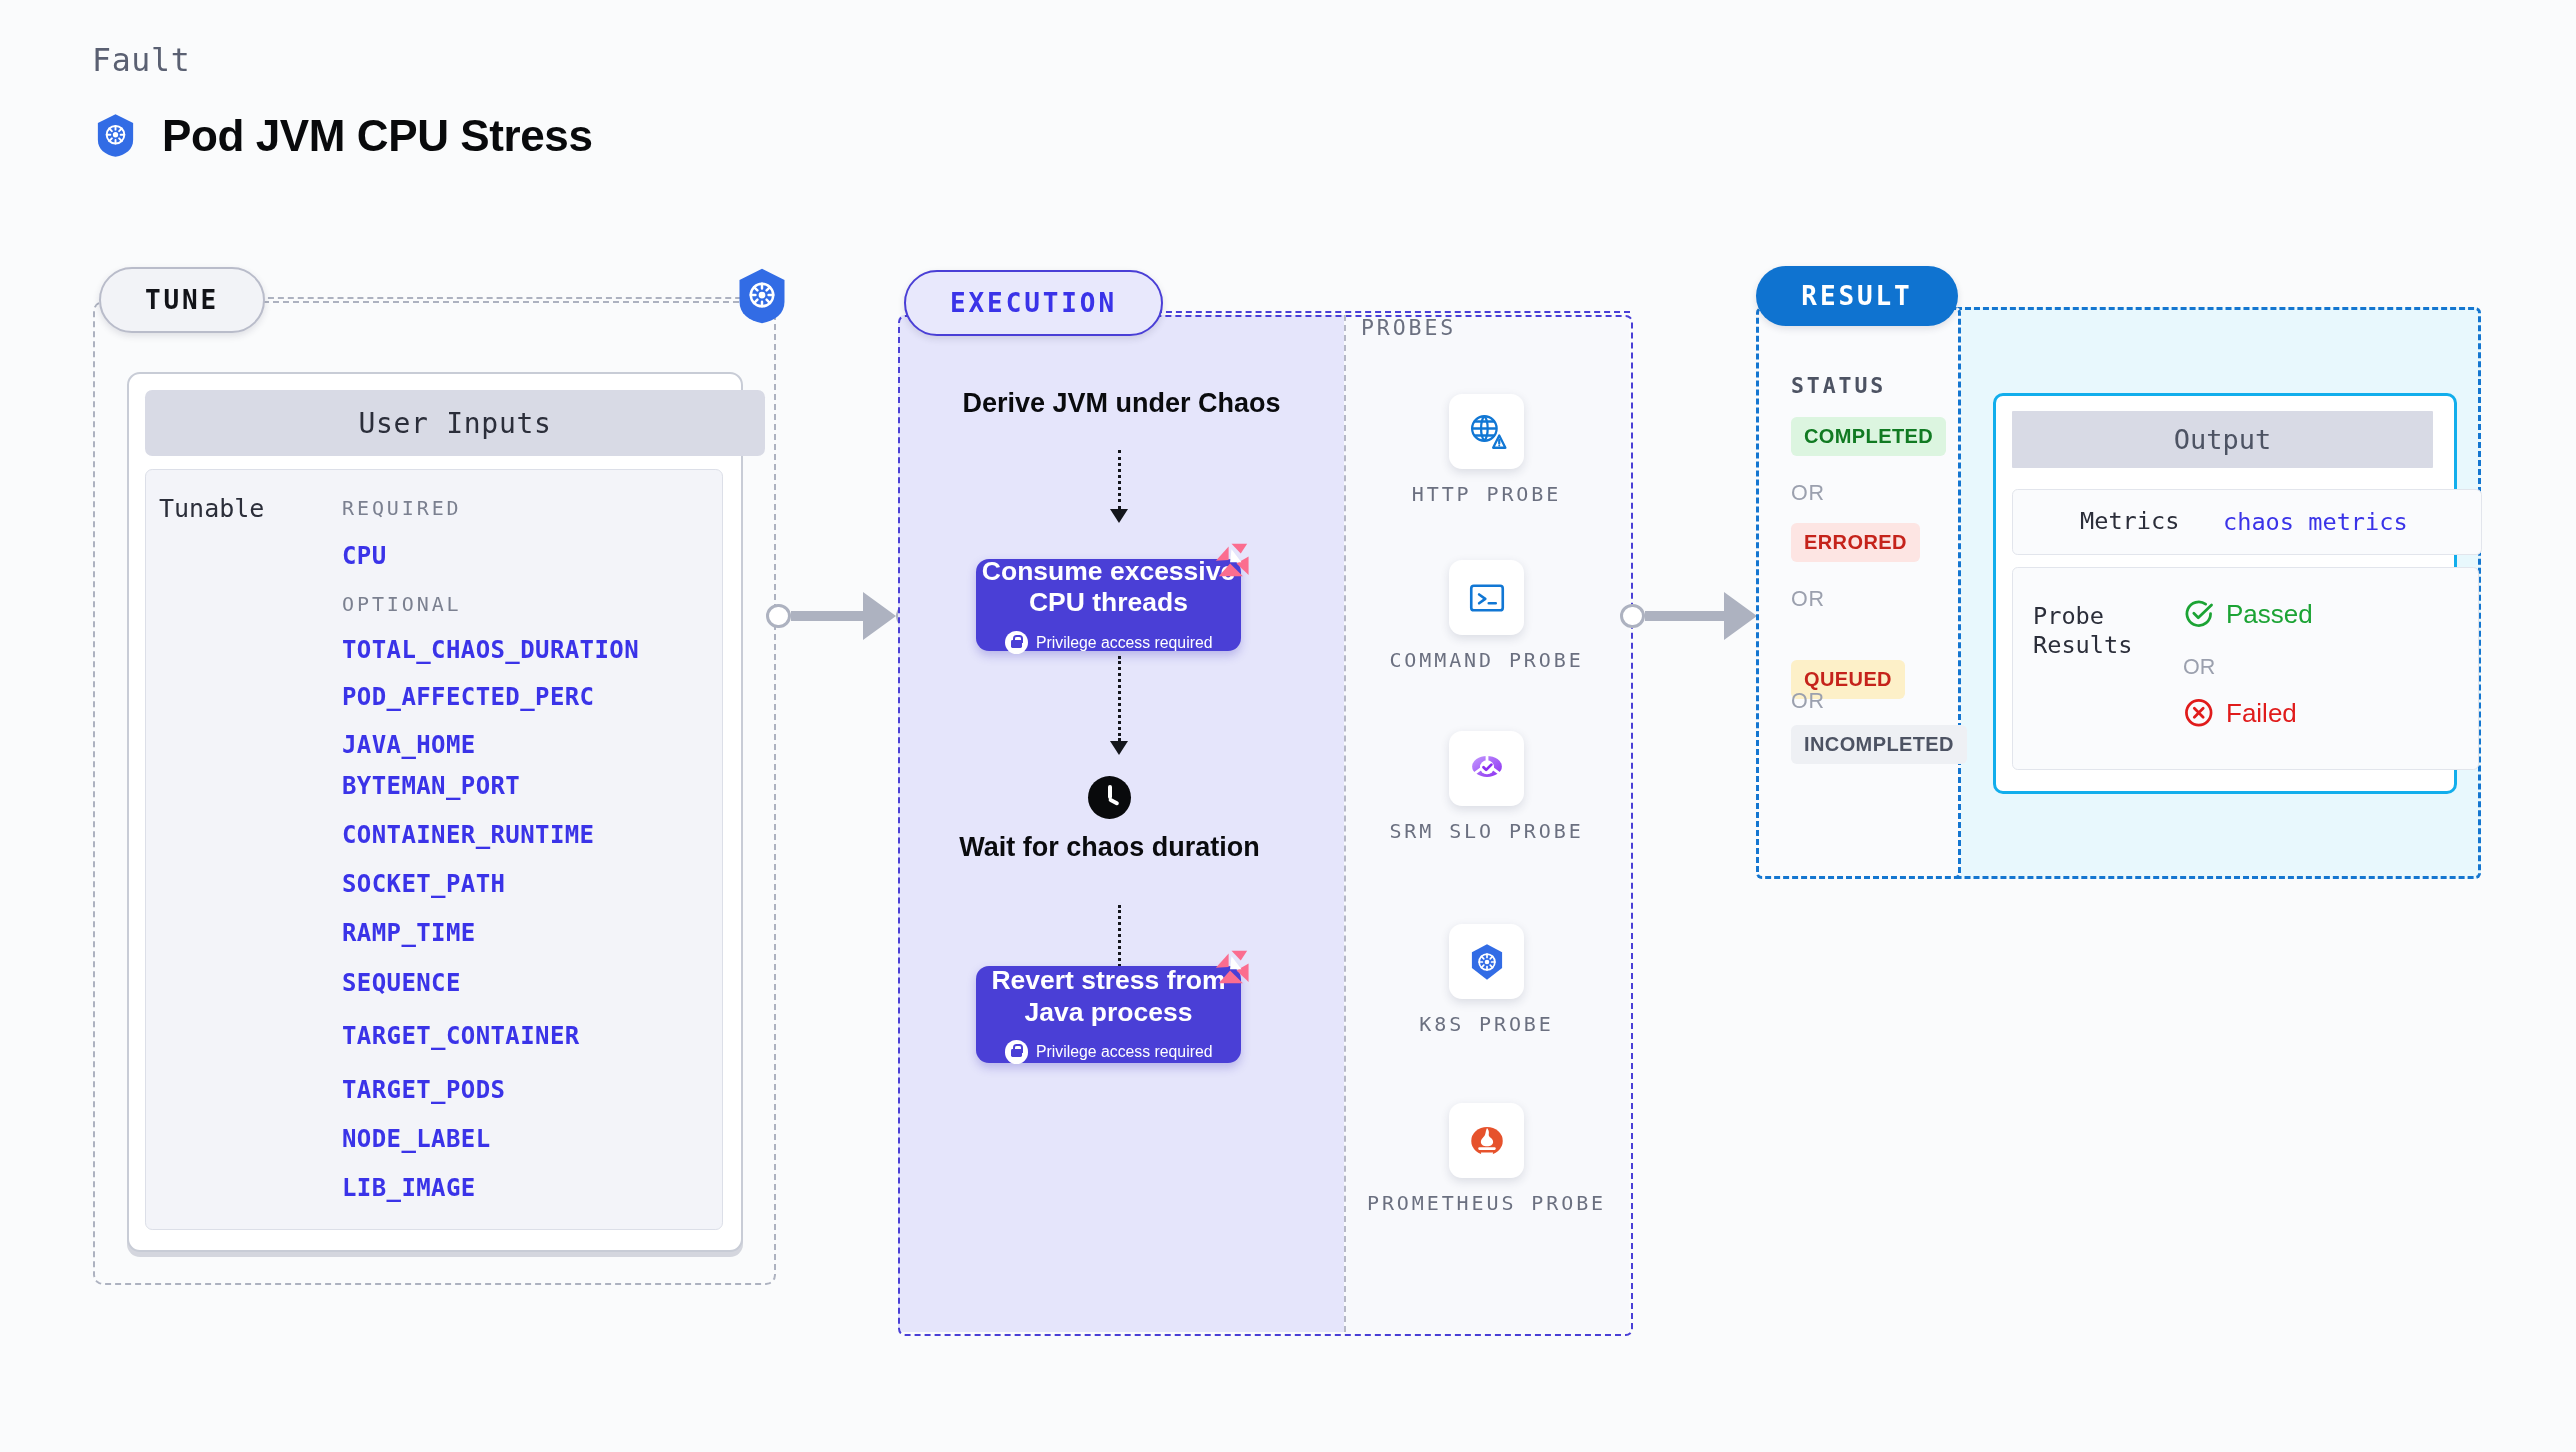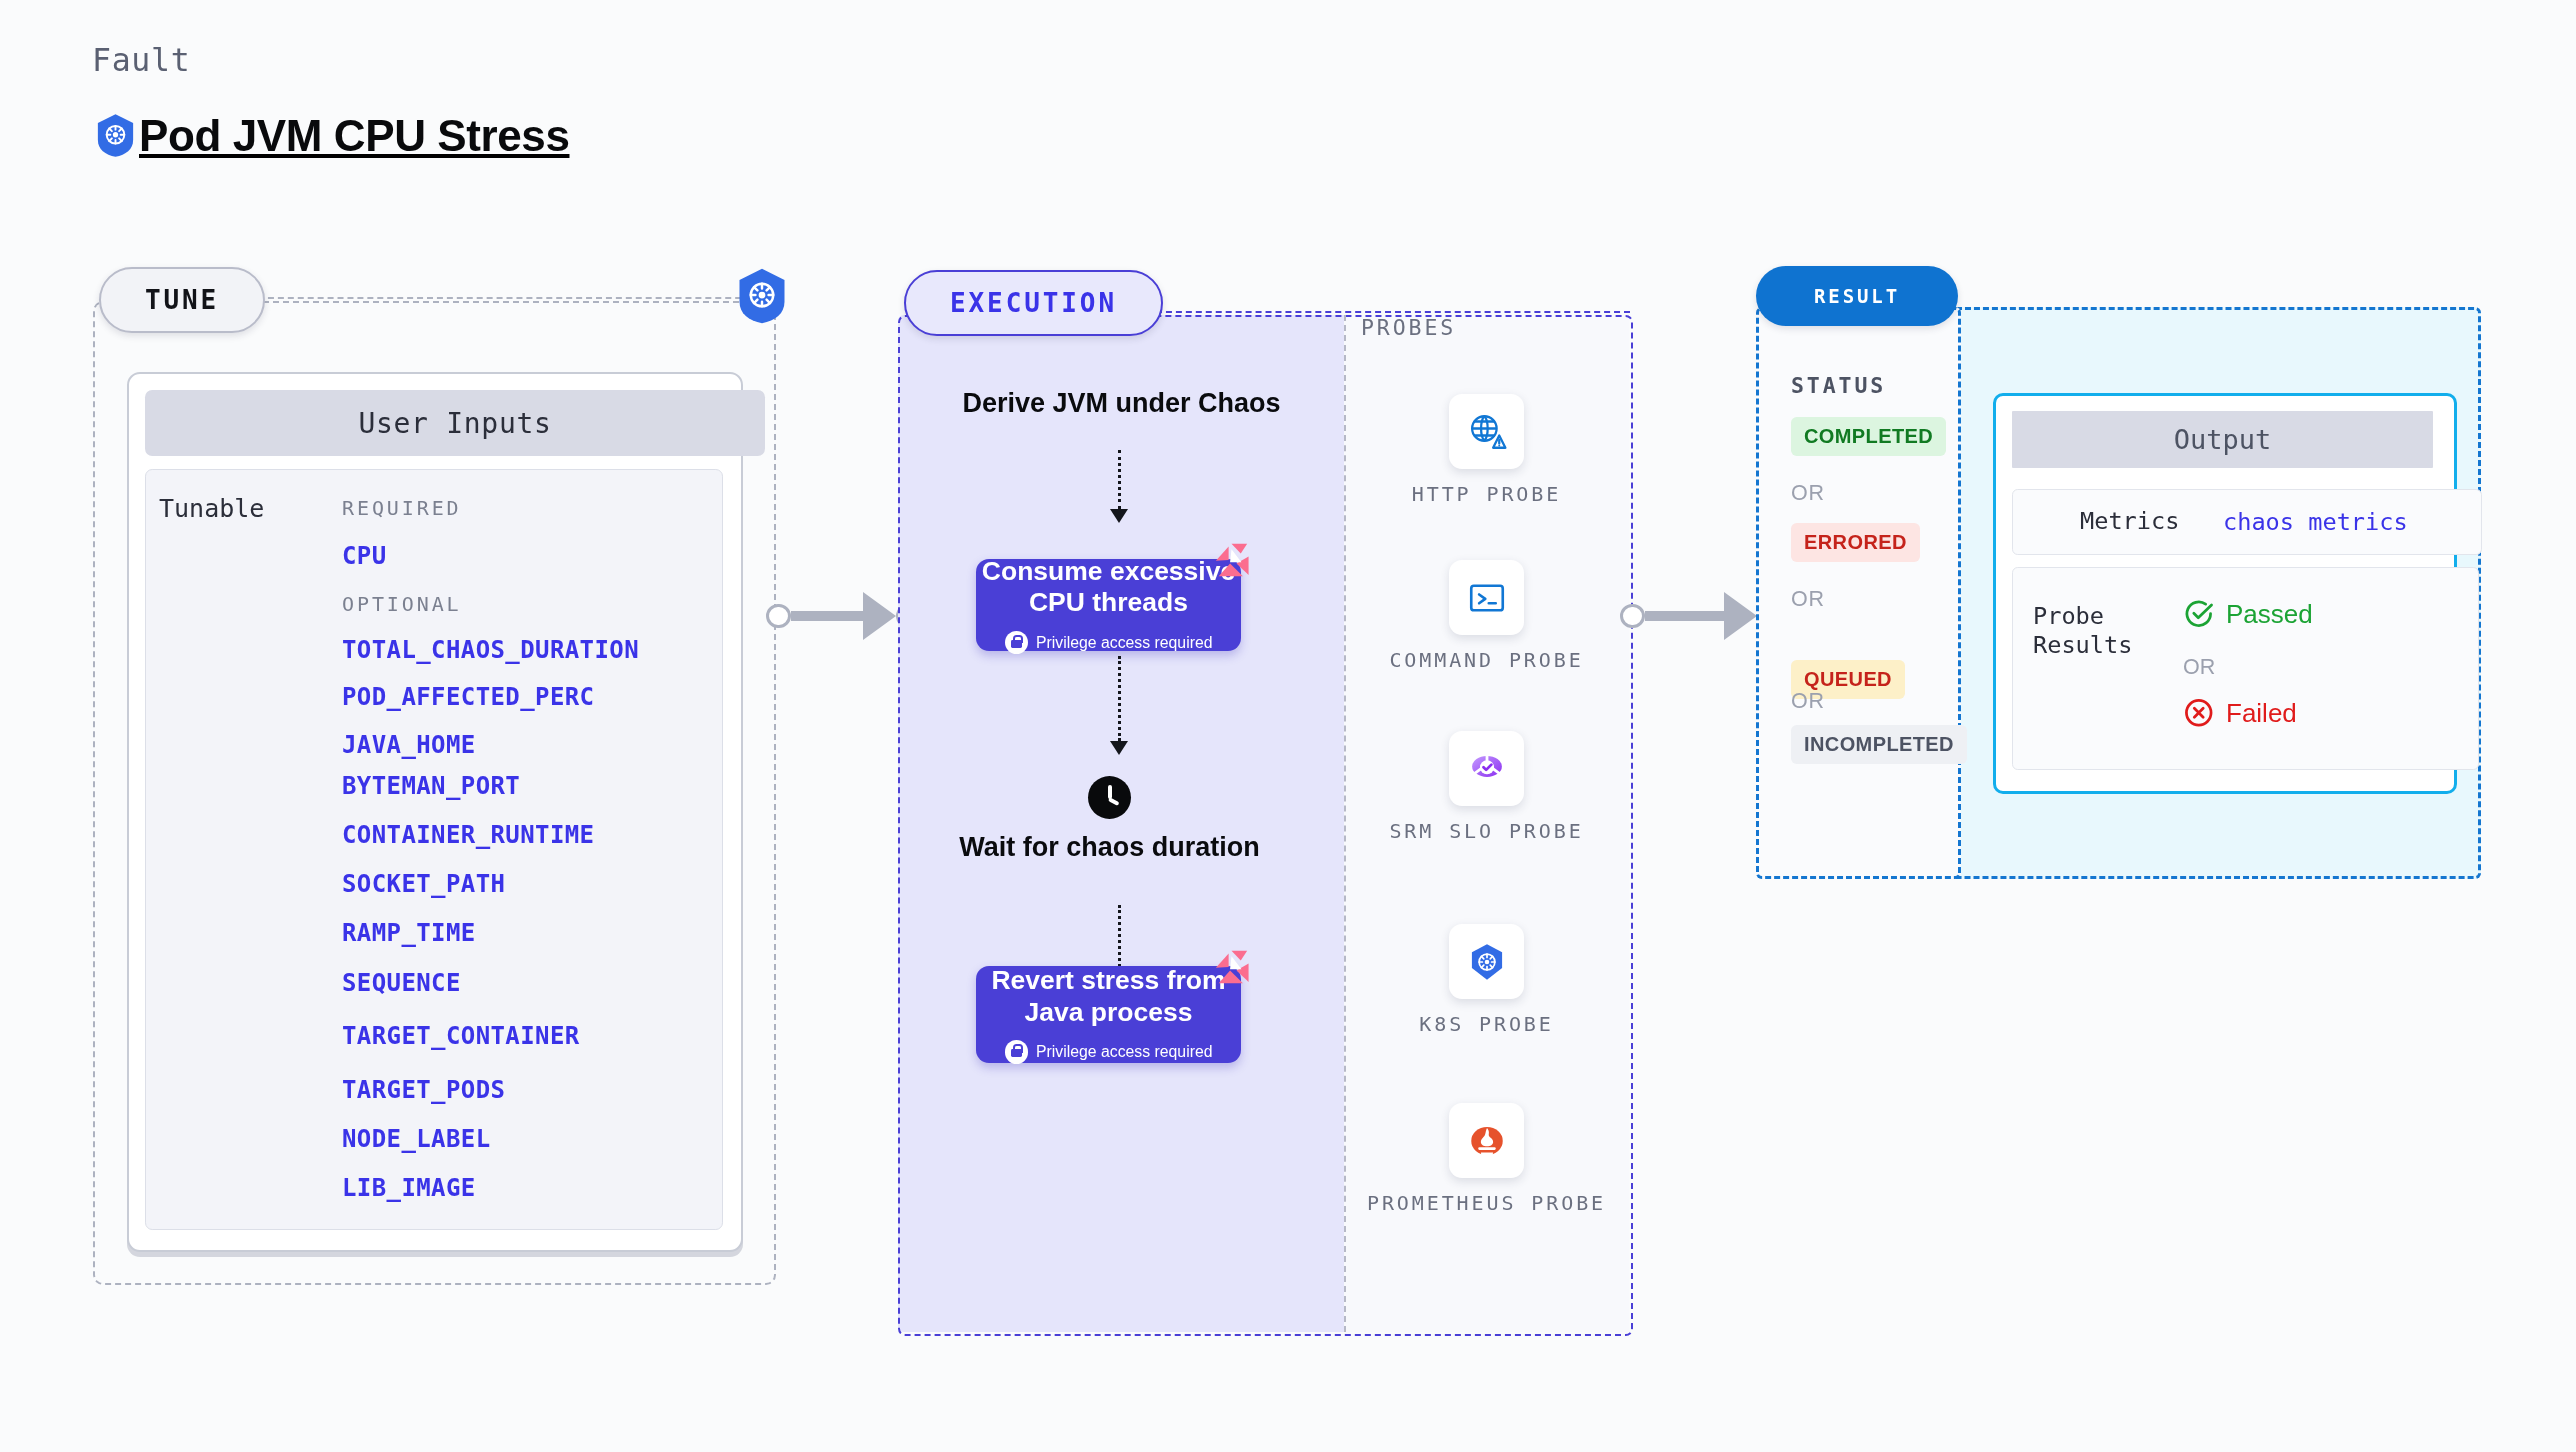--- a/index.html
+++ b/index.html
@@ -7,21 +7,21 @@
     width:2576px;height:1452px;
     background:#fafbfc;
     font-family:"Liberation Sans",sans-serif;
     overflow:hidden;
     position:relative;
   }
   .abs{position:absolute;}
 
   
   #fault-label{left:92px;top:42px;font-family:"DejaVu Sans Mono",monospace;font-size:31.5px;color:#5a6072;letter-spacing:0.7px;}
-  #fault-title-row{left:92px;top:111px;display:flex;align-items:center;text-decoration:underline;}
+  #fault-title-row{left:92px;top:111px;display:flex;align-items:center;gap:23px;}
   #fault-title{font-size:44px;font-weight:bold;color:#090a0c;letter-spacing:-0.4px;}
 
   
   .pill{
     display:flex;align-items:center;justify-content:center;
     border-radius:716px;font-family:"DejaVu Sans Mono",monospace;
     font-weight:bold;letter-spacing:2.9px;
     box-shadow:0 2.9px 7.2px rgba(40,40,70,.13);
     z-index:40;
   }
@@ -80,21 +80,21 @@
   .probe-tile{width:75px;height:75px;background:#fff;border-radius:13px;
     box-shadow:0 3.6px 9.3px rgba(40,45,80,.13);display:flex;align-items:center;justify-content:center;}
   .probe-label{margin-top:11.5px;font-family:"DejaVu Sans Mono",monospace;font-size:20px;color:#6b7080;
     letter-spacing:2.9px;text-align:center;line-height:1.35;}
 
   
   #result-status-box{left:1756px;top:307px;width:199px;height:566px;
     border:3.6px dashed #1476d0;border-radius:5.7px;background:#fafbfd;}
   #result-output-box{left:1956px;top:307px;width:522px;height:566px;
     border:3.6px dashed #1476d0;border-left:none;border-radius:0 5.7px 5.7px 0;background:#e8f8fd;}
-  #result-pill{left:1756px;top:266px;width:202px;height:60px;background:#0f73d0;color:#fff;font-size:19px;}
+  #result-pill{left:1756px;top:266px;width:202px;height:60px;background:#0f73d0;color:#fff;font-size:26px;}
   #status-title{left:1791px;top:373px;font-family:"DejaVu Sans Mono",monospace;font-size:21.5px;color:#4d5363;letter-spacing:2.9px;font-weight:bold;}
   .status-badge{position:absolute;display:flex;align-items:center;justify-content:center;
     border-radius:5.7px;font-size:20px;font-weight:bold;letter-spacing:0.4px;padding:0 13px;height:39px;left:1791px;}
   .or-text{position:absolute;left:1791px;font-size:21.5px;color:#9ba0ae;letter-spacing:0.7px;}
 
   #output-card{left:1993px;top:393px;width:458px;height:395px;
     background:#fff;border:3.6px solid #12aeec;border-radius:10px;}
   #output-header{left:2012px;top:411px;width:421px;height:57px;background:#d8dae5;border-radius:1px;
     display:flex;align-items:center;justify-content:center;font-family:"DejaVu Sans Mono",monospace;
     font-size:27px;color:#4d5363;}

